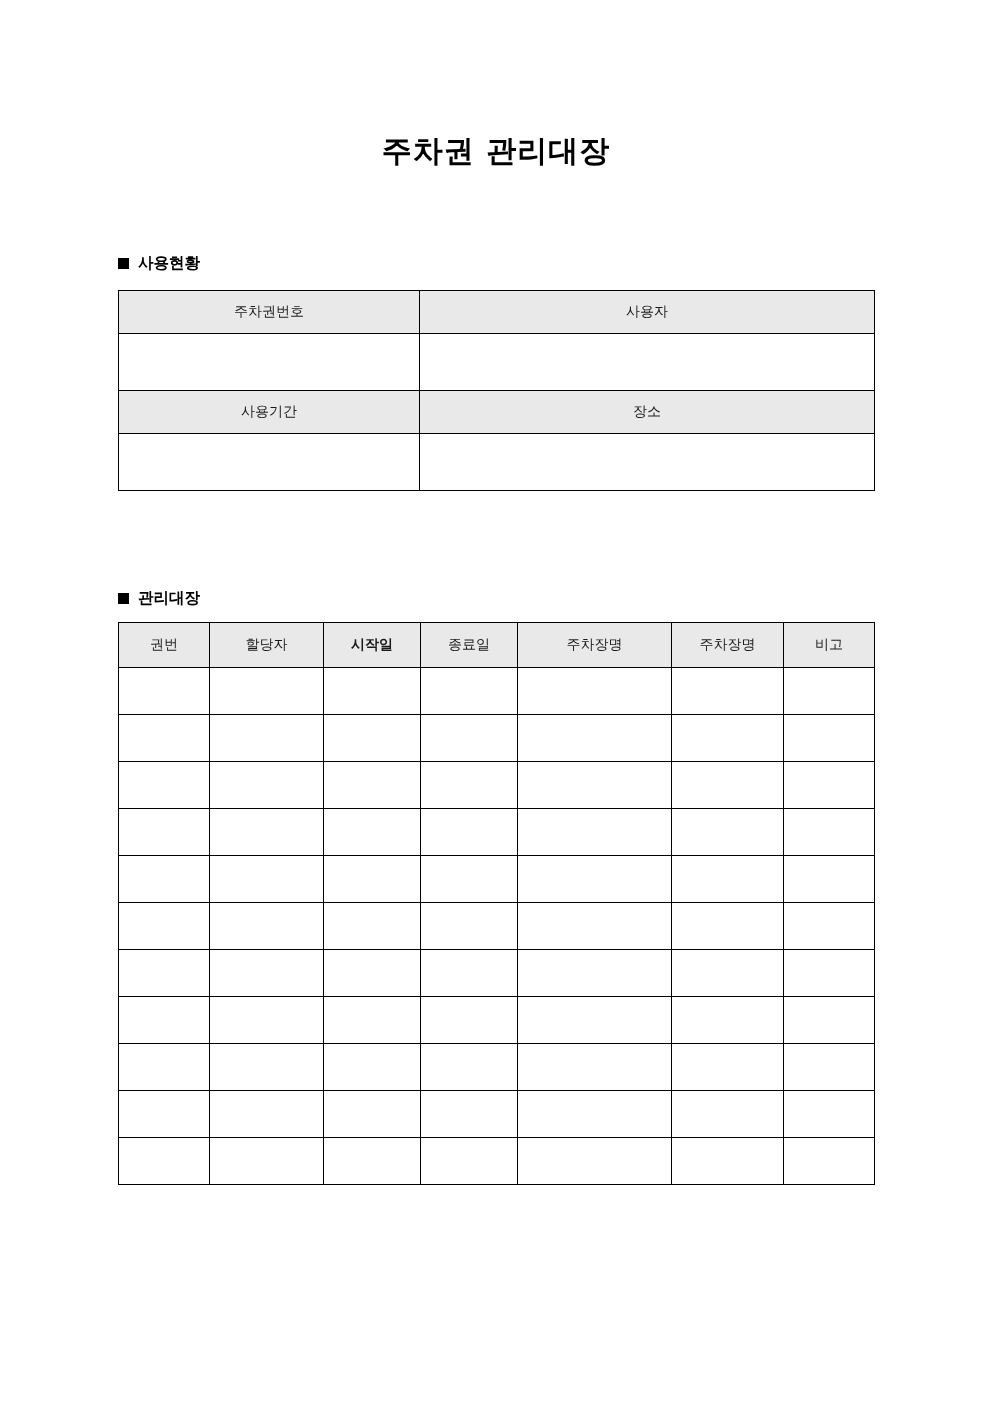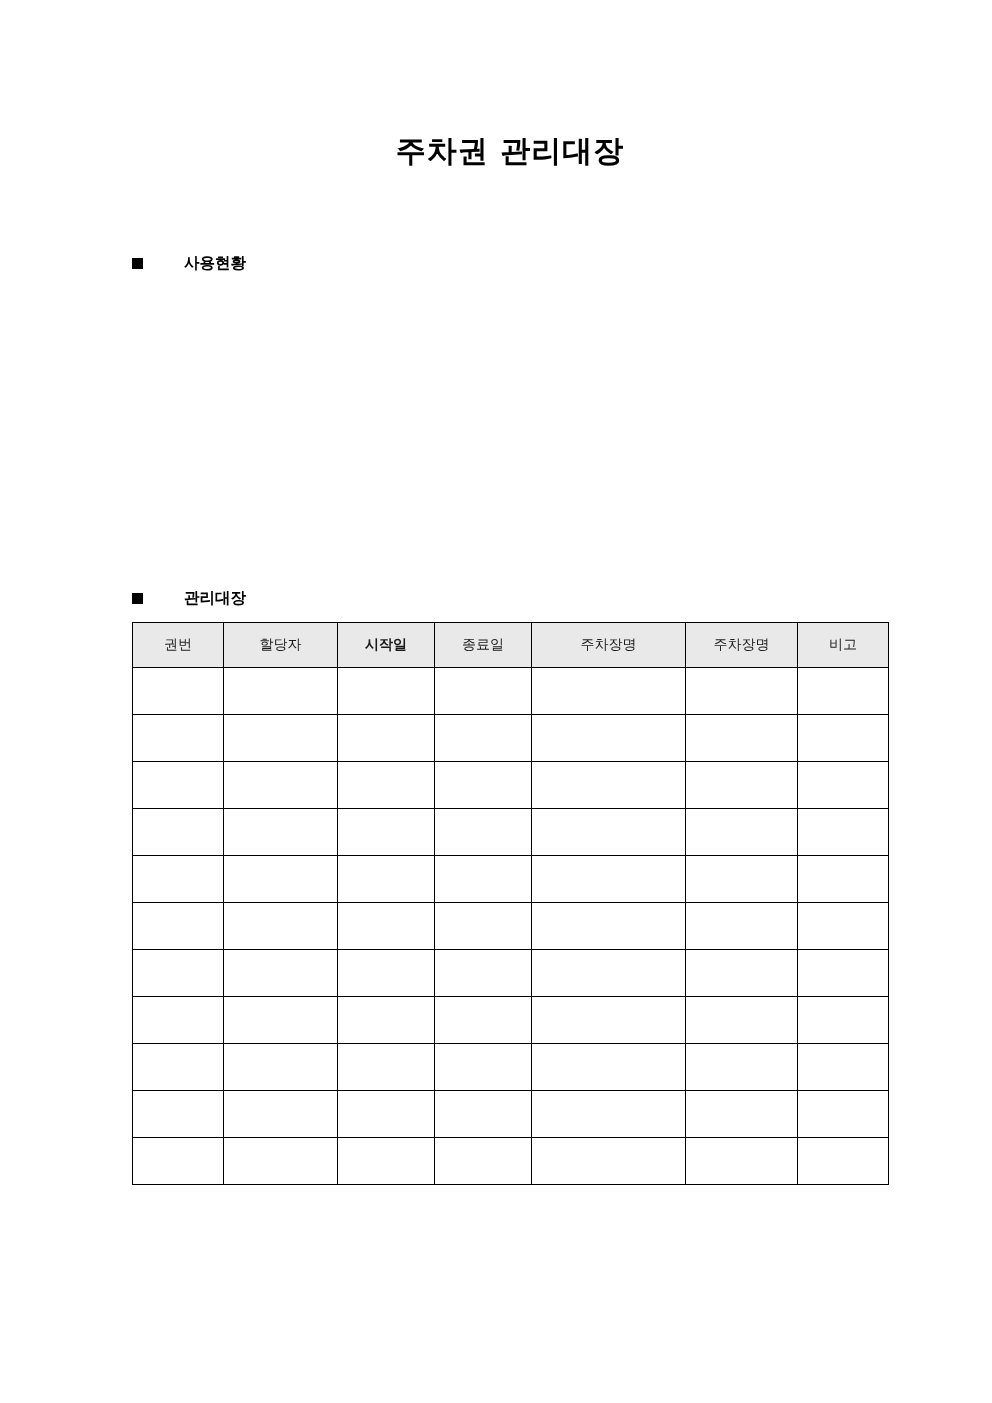--- a/index.html
+++ b/index.html
@@ -12,21 +12,21 @@
     width: 992px;
     height: 1403px;
     font-family: "DejaVu Sans", "Liberation Sans", sans-serif;
     color: #000000;
     position: relative;
     overflow: hidden;
   }
 
   .page {
     position: absolute;
-    left: 14px;
+    left: 0;
     top: 0;
     width: 788px;
     height: 1403px;
     background: #ffffff;
   }
 
   
   .doc-title {
     position: absolute;
     left: 0;
@@ -42,21 +42,20 @@
 
   
   .section-heading {
     position: absolute;
     font-size: 15.5px;
     font-weight: bold;
     line-height: 22px;
     white-space: nowrap;
     display: flex;
     align-items: center;
-    gap: 32px;
   }
   .section-heading .bullet-square {
     display: inline-block;
     width: 11px;
     height: 11px;
     background: #000000;
     margin-right: 9px;
     flex: none;
   }
   #section-usage-heading { left: 118px; top: 252px; }
@@ -117,20 +116,40 @@
 
 <div class="page">
 
   <div class="doc-title">주차권 관리대장</div>
 
   <div class="section-heading" id="section-usage-heading">
     <span class="bullet-square"></span>
     <span>사용현황</span>
   </div>
 
+  <table class="doc-table" id="usage-table">
+    <tbody>
+      <tr class="hdr-row">
+        <td class="hdr col-label">주차권번호</td>
+        <td class="hdr col-value">사용자</td>
+      </tr>
+      <tr class="val-row">
+        <td class="blank col-label"></td>
+        <td class="blank col-value"></td>
+      </tr>
+      <tr class="hdr-row">
+        <td class="hdr col-label">사용기간</td>
+        <td class="hdr col-value">장소</td>
+      </tr>
+      <tr class="val-row">
+        <td class="blank col-label"></td>
+        <td class="blank col-value"></td>
+      </tr>
+    </tbody>
+  </table>
 
   <div class="section-heading" id="section-manage-heading">
     <span class="bullet-square"></span>
     <span>관리대장</span>
   </div>
 
   <table class="doc-table" id="manage-table">
     <thead>
       <tr class="hdr-row">
         <td class="hdr c0">권번</td>

